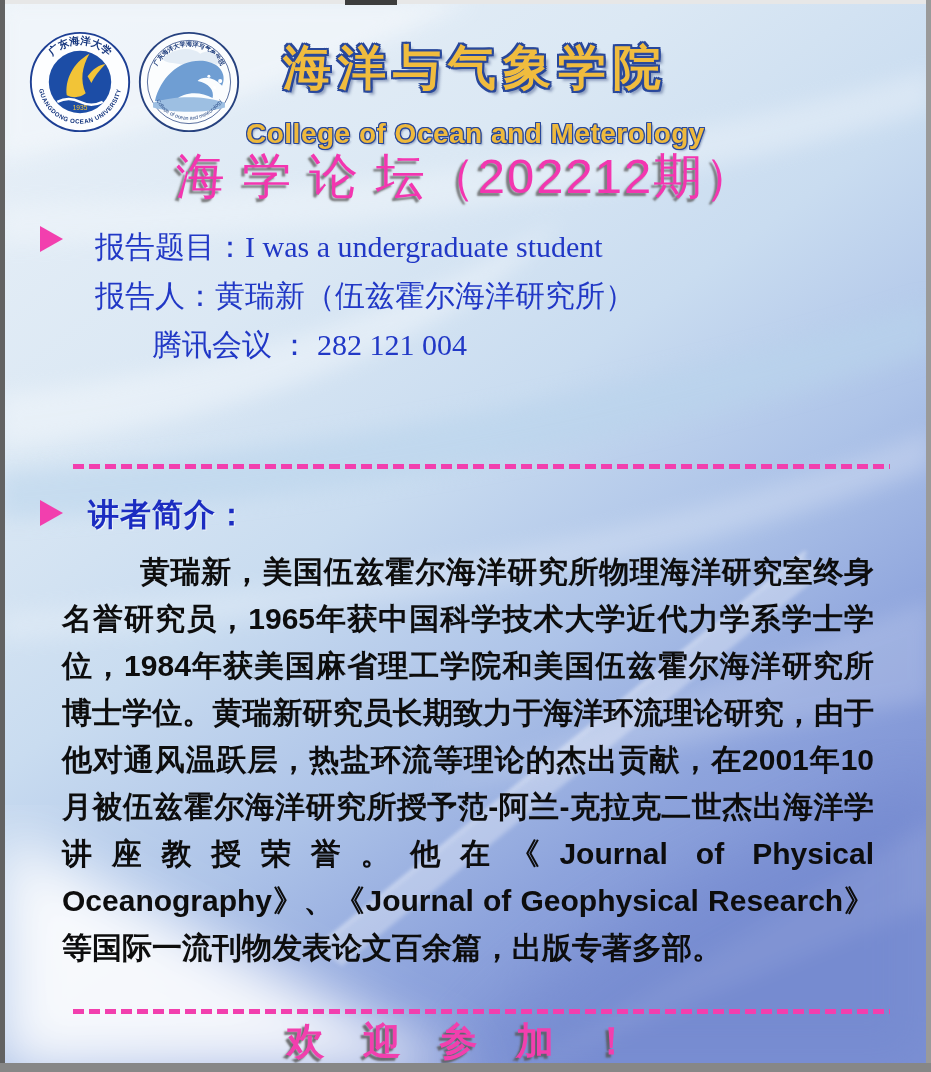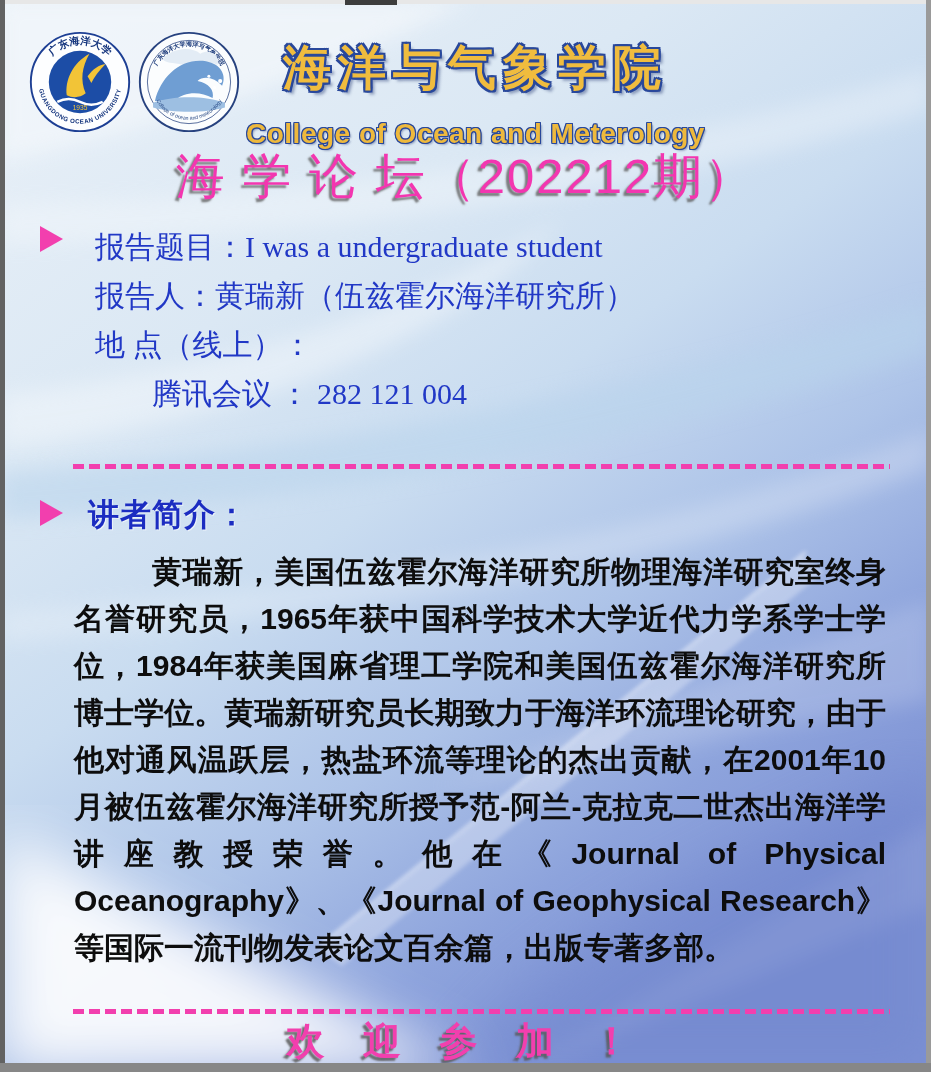--- a/index.html
+++ b/index.html
@@ -78,21 +78,21 @@
 
   .bio-heading {
     position:absolute; left:88px; top:494px; z-index:10;
     font-size:31px; font-weight:bold; color:#1b2cc1; letter-spacing:1px;
     text-shadow:1px 1px 0 rgba(255,255,255,.6);
   }
 
   .bio-text {
     position:absolute; left:62px; top:548px; width:812px; z-index:10;
     font-size:30px; font-weight:bold; color:#0d0d0d;
-    line-height:47px; text-indent:2.6em; text-align:justify;margin-left:12px;
+    line-height:47px; text-indent:2.6em; text-align:justify;
   }
 
   .welcome {
     position:absolute; top:1016px; left:0; width:931px; text-align:center; z-index:10;
     font-size:38px; font-weight:bold; letter-spacing:14px; color:#f23fae;
     text-shadow:-3px 3px 2px rgba(88,88,88,.85);
     white-space:nowrap;
   }
 </style>
 </head>
@@ -188,21 +188,20 @@
     <div class="cn-title">海洋与气象学院</div>
     <div class="en-title">College of Ocean and Meterology</div>
   </div>
 
   <div class="forum-title">海 学 论 坛（202212期）</div>
 
   <div class="tri tri-1"></div>
   <div class="info">
     <div class="info-line">报告题目：I was a undergraduate student</div>
     <div class="info-line">报告人：黄瑞新（伍兹霍尔海洋研究所）</div>
-    <div class="info-line">地 点（线上）：</div>
     <div class="info-line indent">腾讯会议 ： 282 121 004</div>
   </div>
 
   <div class="dash dash-1"></div>
 
   <div class="tri tri-2"></div>
   <div class="bio-heading">讲者简介：</div>
   <div class="bio-text">黄瑞新，美国伍兹霍尔海洋研究所物理海洋研究室终身名誉研究员，1965年获中国科学技术大学近代力学系学士学位，1984年获美国麻省理工学院和美国伍兹霍尔海洋研究所博士学位。黄瑞新研究员长期致力于海洋环流理论研究，由于他对通风温跃层，热盐环流等理论的杰出贡献，在2001年10月被伍兹霍尔海洋研究所授予范-阿兰-克拉克二世杰出海洋学讲座教授荣誉。他在《Journal of Physical Oceanography》、《Journal of Geophysical Research》等国际一流刊物发表论文百余篇，出版专著多部。</div>
 
   <div class="dash dash-2"></div>

